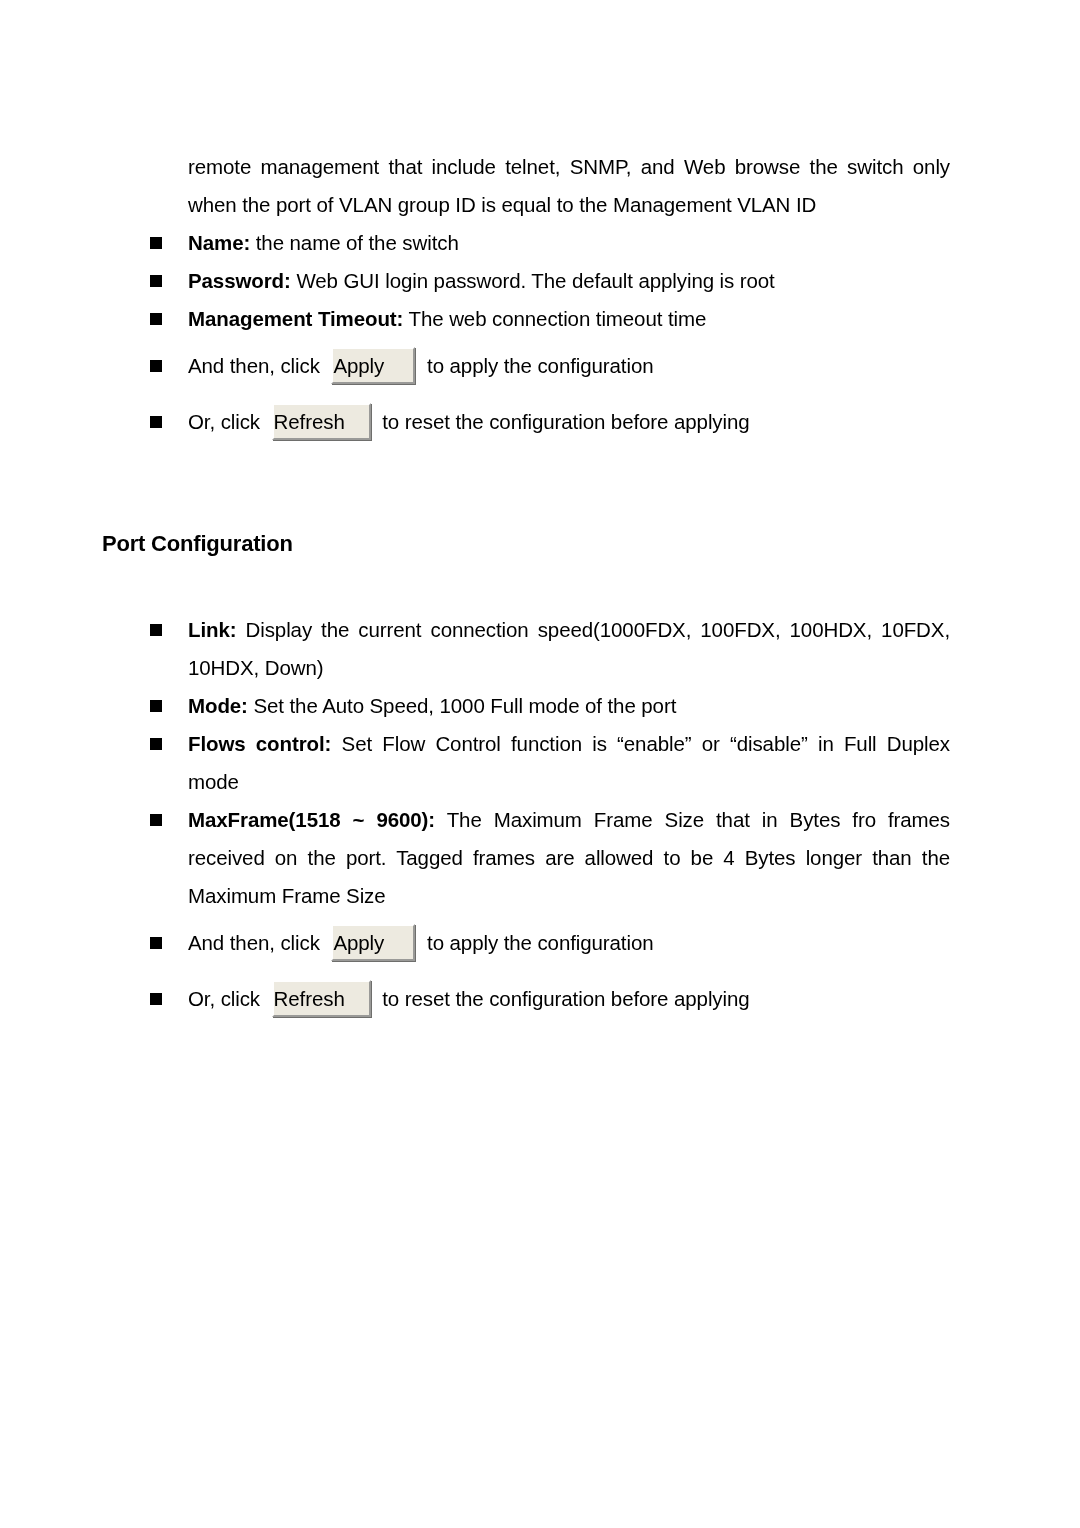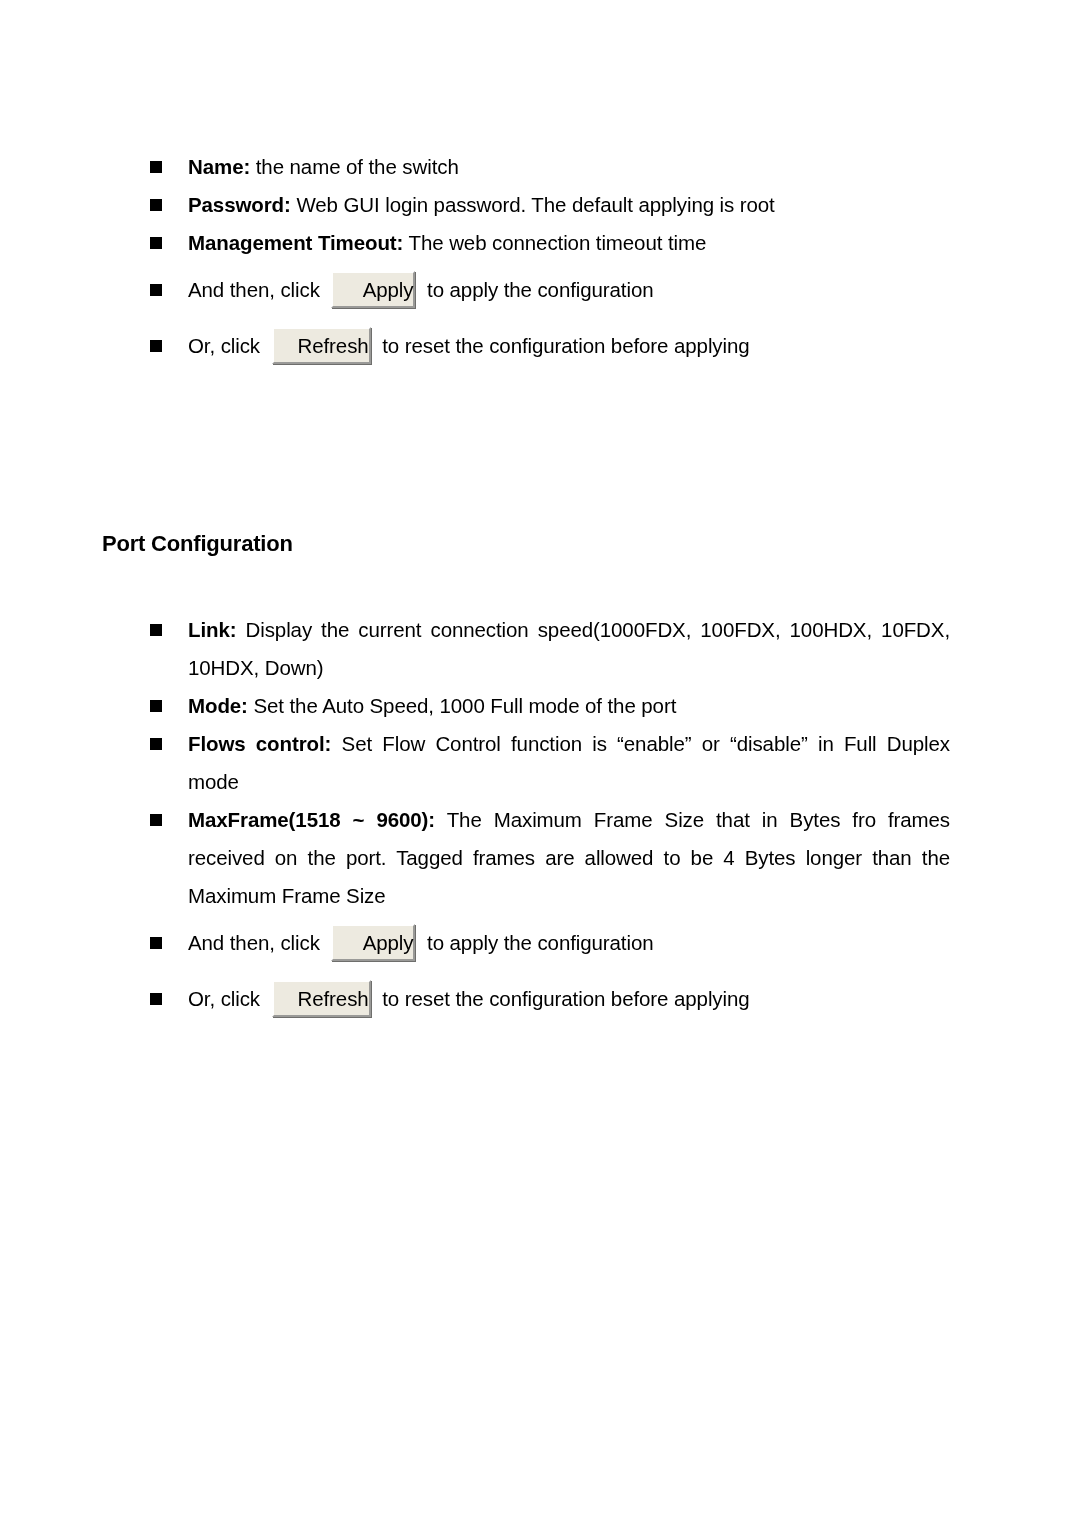--- a/index.html
+++ b/index.html
@@ -99,21 +99,21 @@
     vertical-align: middle;
     background: #EDEAE0;
     border-top: 2px solid #FFFFFF;
     border-left: 2px solid #FFFFFF;
     border-right: 2px solid #9A9A98;
     border-bottom: 2px solid #9A9A98;
     box-shadow: 1px 1px 0 0 #6E6E6C;
     font-family: "Liberation Sans", sans-serif;
     font-size: 20.5px;
     line-height: 33px;
-    text-align: right;
+    text-align: left;
     color: #000000;
     letter-spacing: -0.1px;
     margin: 0 6px;
     top: -2px;
     cursor: default;
   }
   .btn-apply   { width: 80px; }
   .btn-refresh { width: 95px; }
 
   
@@ -133,20 +133,21 @@
     letter-spacing: -0.1px;
   }
 </style>
 </head>
 <body>
 
 <div class="page">
 
   <div class="content">
 
+    <p class="para">remote management that include telnet, SNMP, and Web browse the switch only when the port of VLAN group ID is equal to the Management VLAN ID</p>
 
     <div class="bullet-row nojust">
       <span class="bullet-mark"></span>
       <span class="b">Name:</span><span> the name of the switch</span>
     </div>
 
     <div class="bullet-row nojust">
       <span class="bullet-mark"></span>
       <span class="b">Password:</span><span> Web GUI login password. The default applying is root</span>
     </div>

